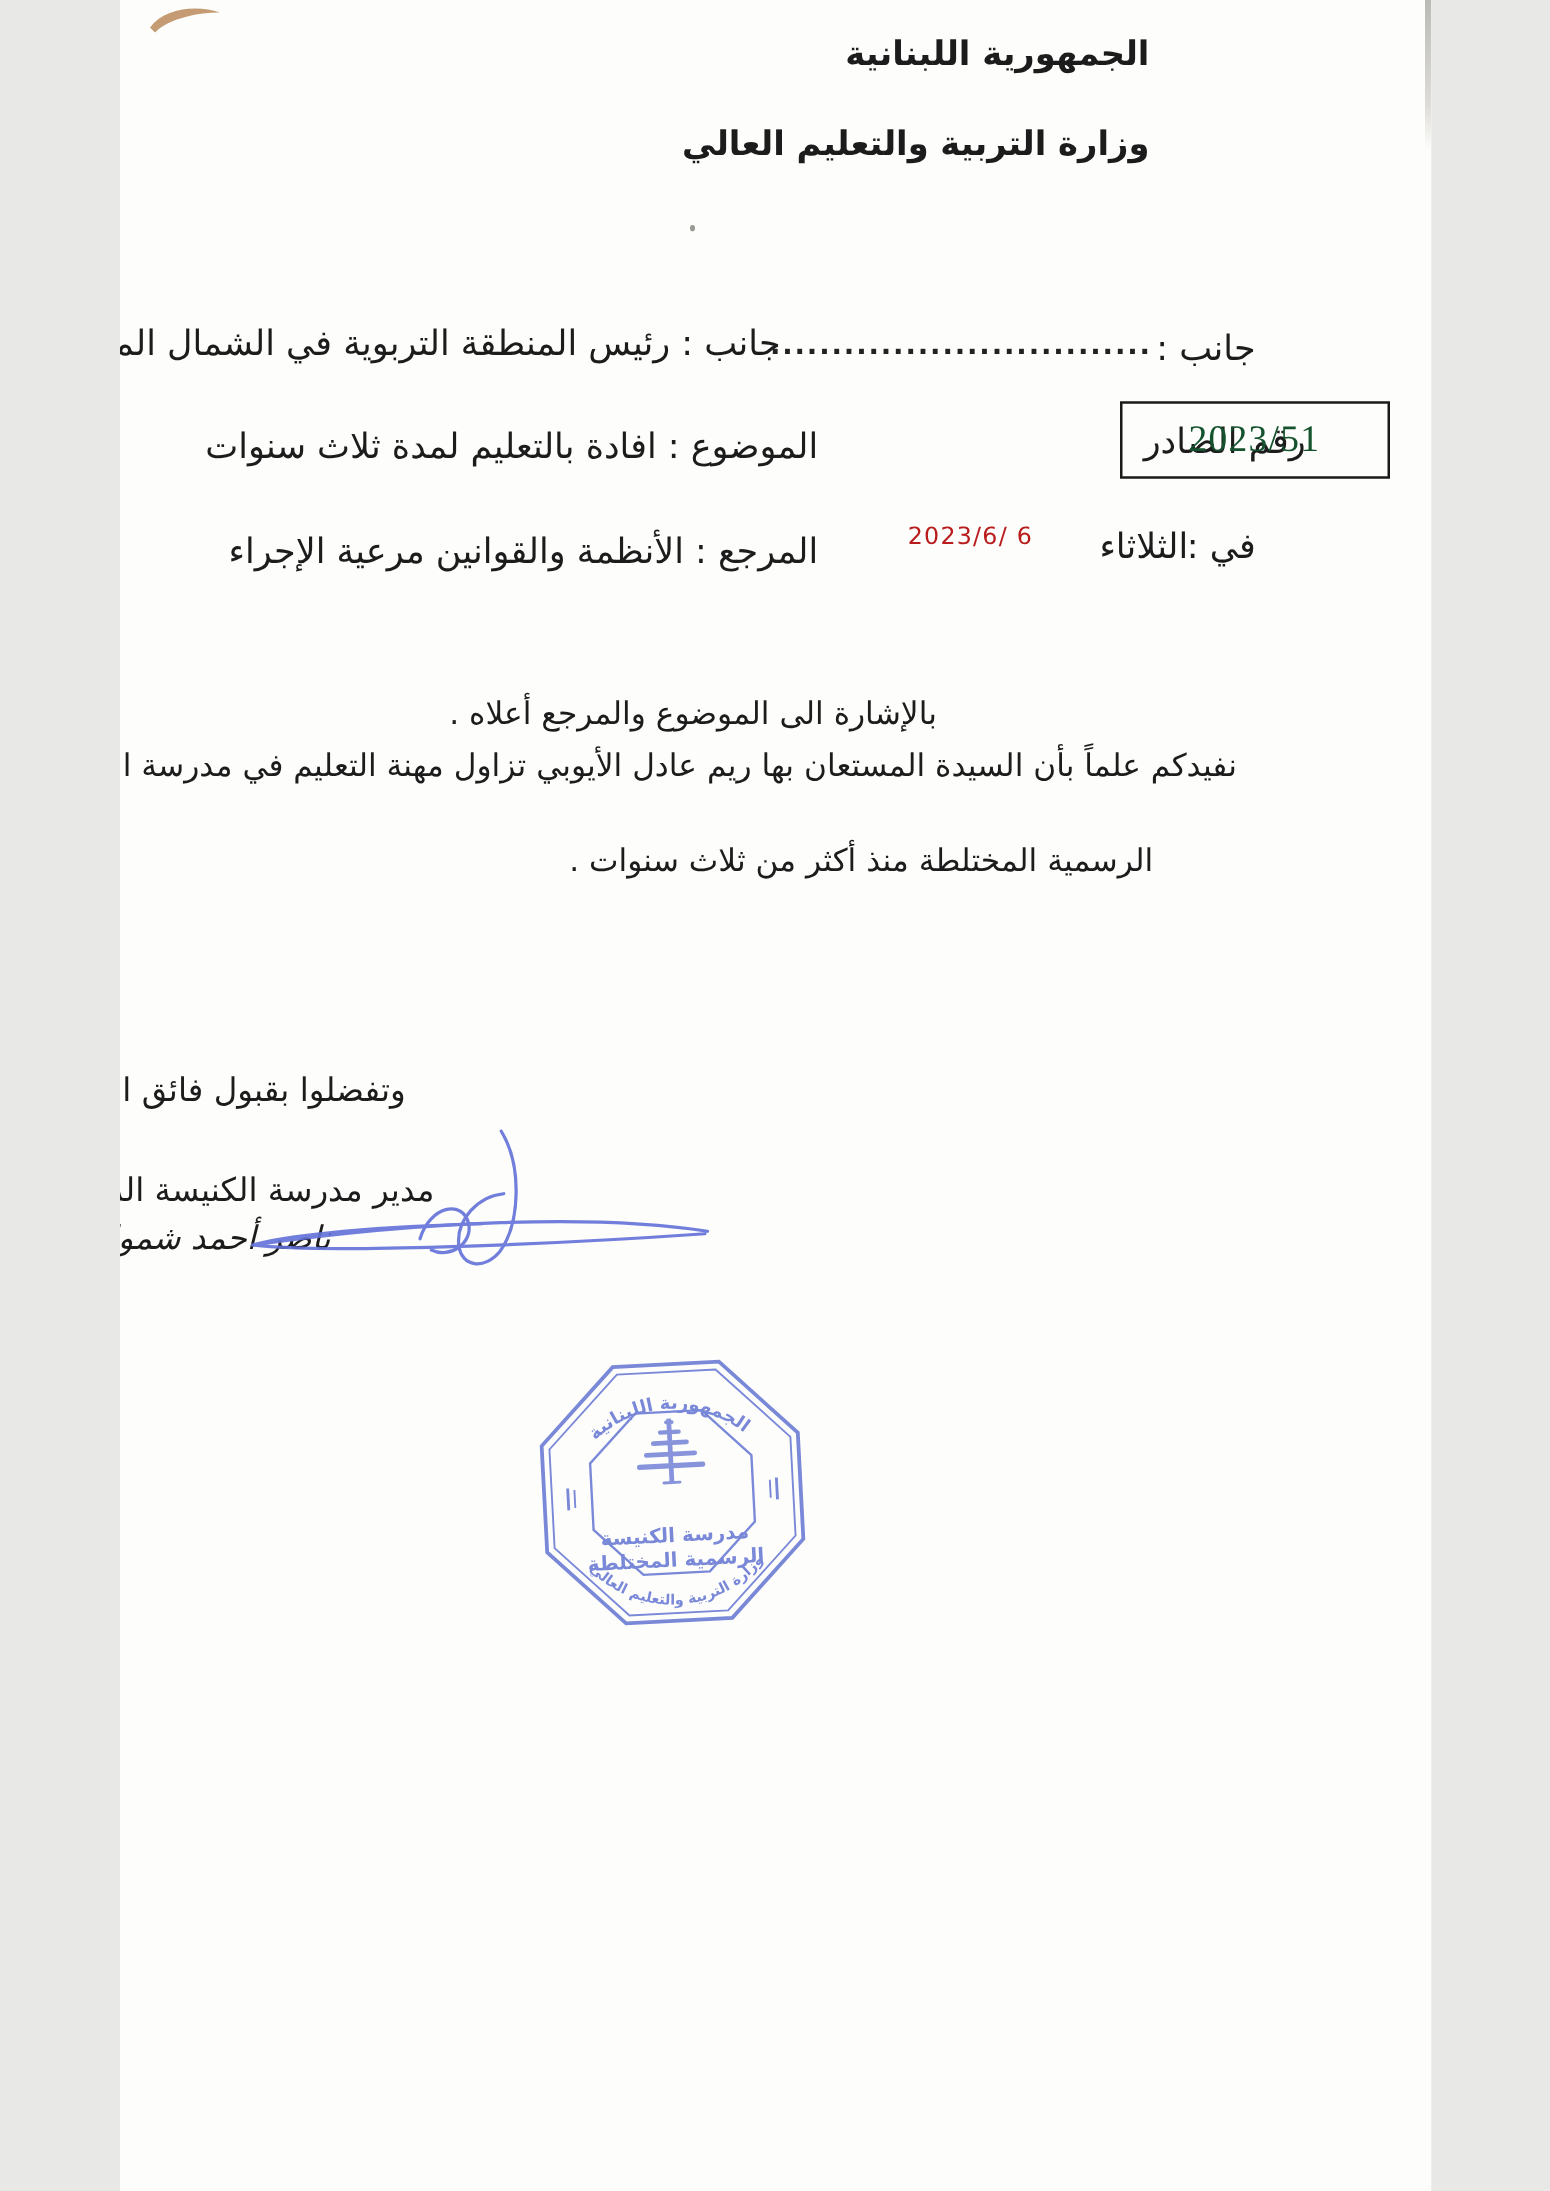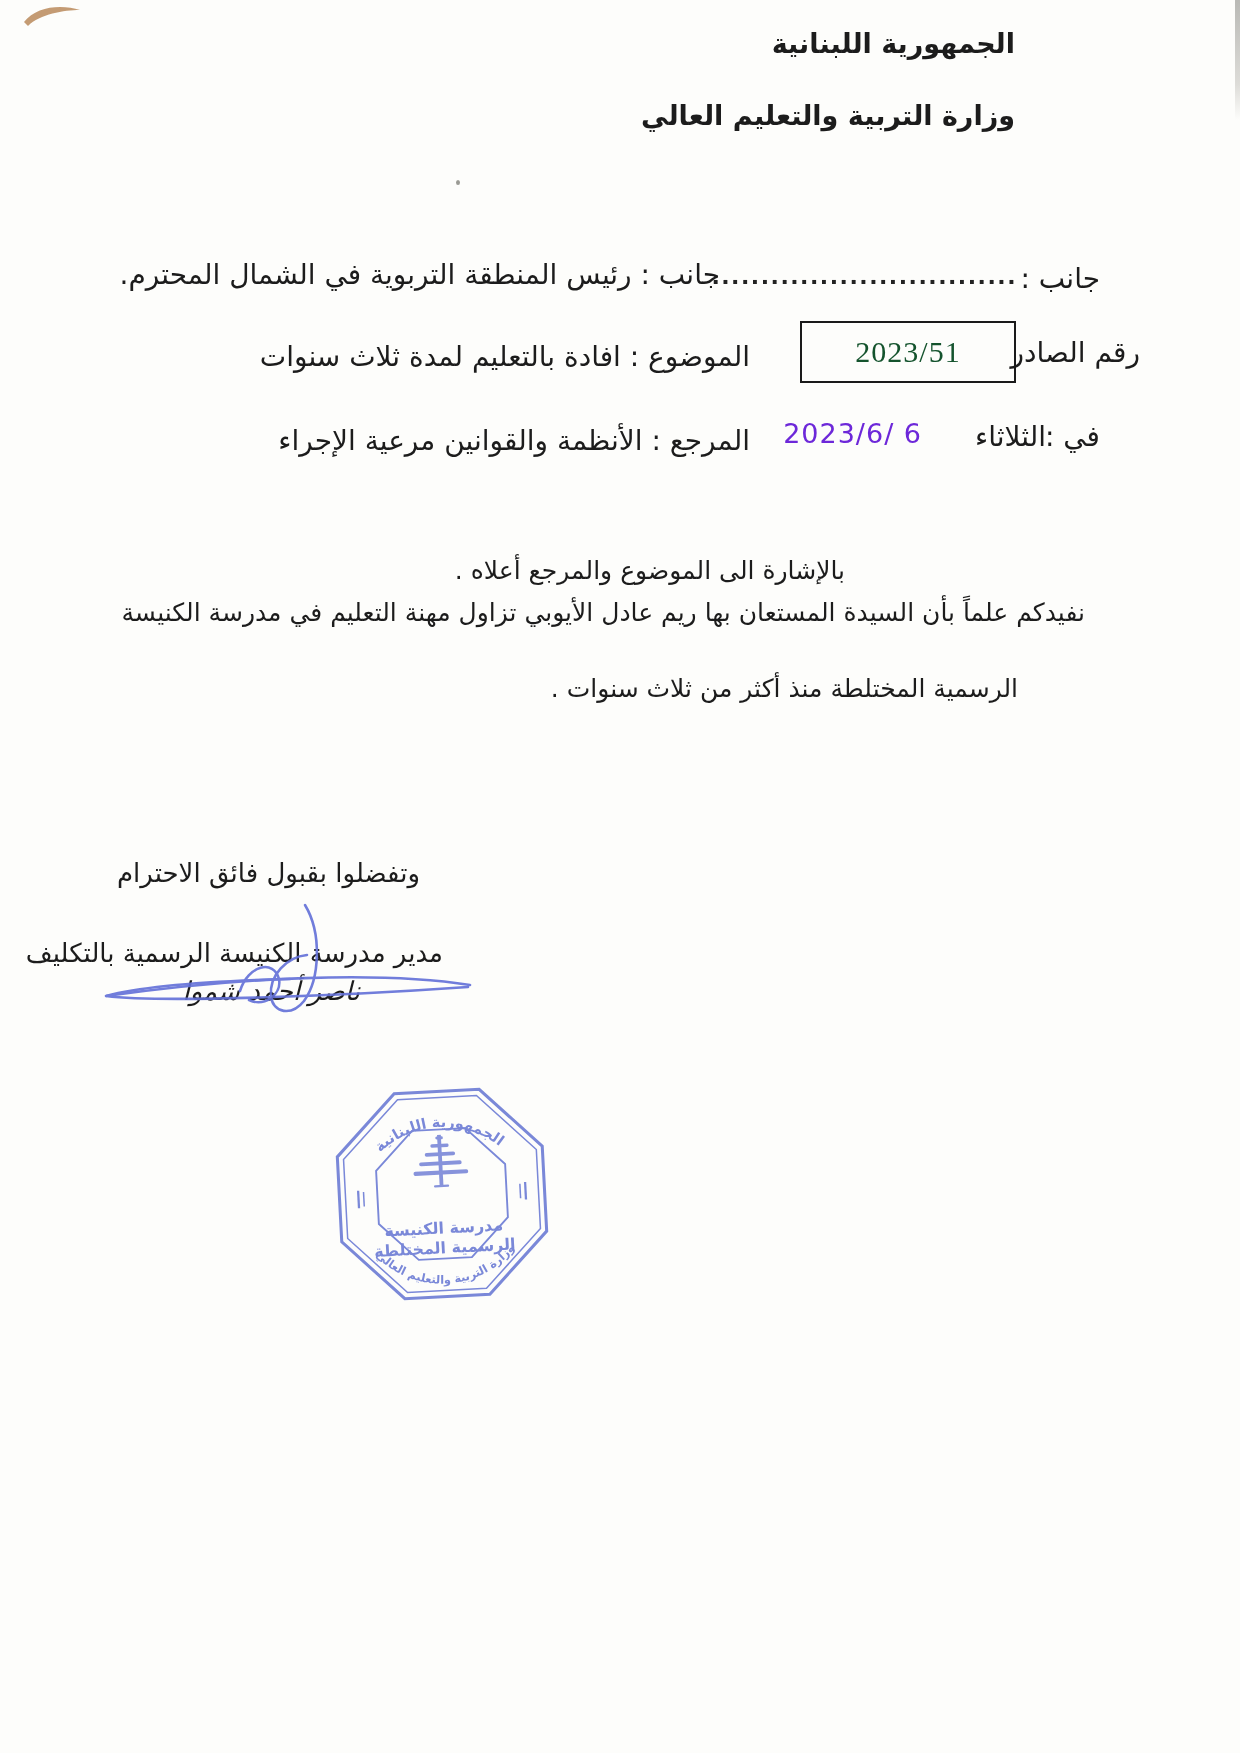--- a/index.html
+++ b/index.html
@@ -1,18 +1,18 @@
 <!DOCTYPE html>
 <html lang="ar"><head>
 <meta charset="utf-8">
 <style>
   html,body{margin:0;padding:0;background:#e8e8e6;}
   .paper{
     position:relative;
-    width:1240px;height:1753px;
+    width:1049px;height:1753px;
     margin:0 auto;
     background:#fdfdfb;
     overflow:hidden;
     font-family:"DejaVu Sans", sans-serif;
     color:#1c1c1c;
   }
   .abs{position:absolute;}
   .ar{direction:rtl;unicode-bidi:isolate;white-space:nowrap;}
   .hdr{font-weight:bold;font-size:27px;letter-spacing:0.2px;}
   .meta{font-size:28px;}
@@ -21,22 +21,22 @@
   .serialbox{
     left:800px;top:321px;width:212px;height:58px;
     border:2px solid #1a1a1a;
     display:flex;align-items:center;justify-content:center;
   }
   .serial{
     font-family:"Liberation Serif", serif;
     font-size:30px;letter-spacing:1px;color:#14532d;
   }
   .date-digits{
-    font-size:27px;direction:ltr;unicode-bidi:isolate;
-    color:#6d28d9;letter-spacing:1px;
+    font-size:19px;direction:ltr;unicode-bidi:isolate;
+    color:#b91c1c;letter-spacing:1px;
   }
   .closing{font-size:26px;}
   .edge-shadow{
     right:0;top:0;width:5px;height:120px;
     background:linear-gradient(to bottom,#b9b9b5,#dddcd8 70%,rgba(255,255,255,0));
   }
   .speck{width:4px;height:5px;border-radius:50%;background:#9a9a94;left:456px;top:180px;}
   svg{display:block;}
 </style>
 </head>

